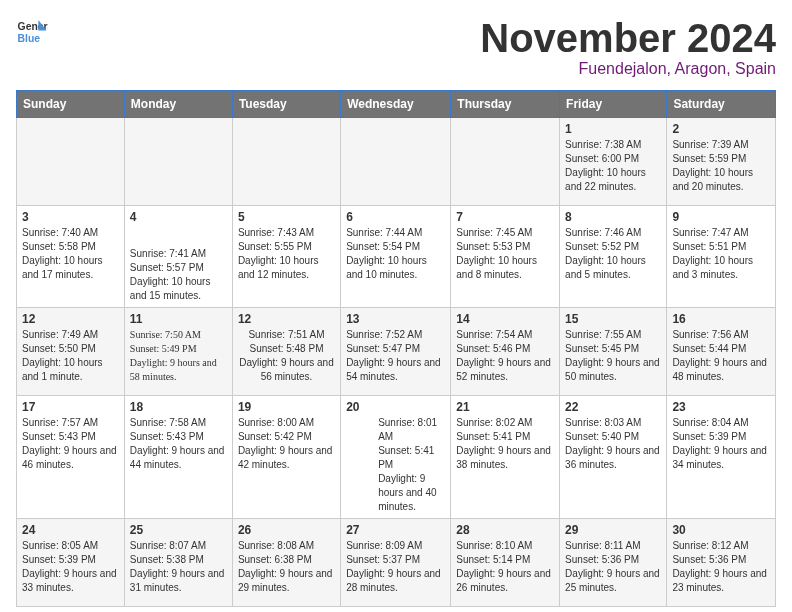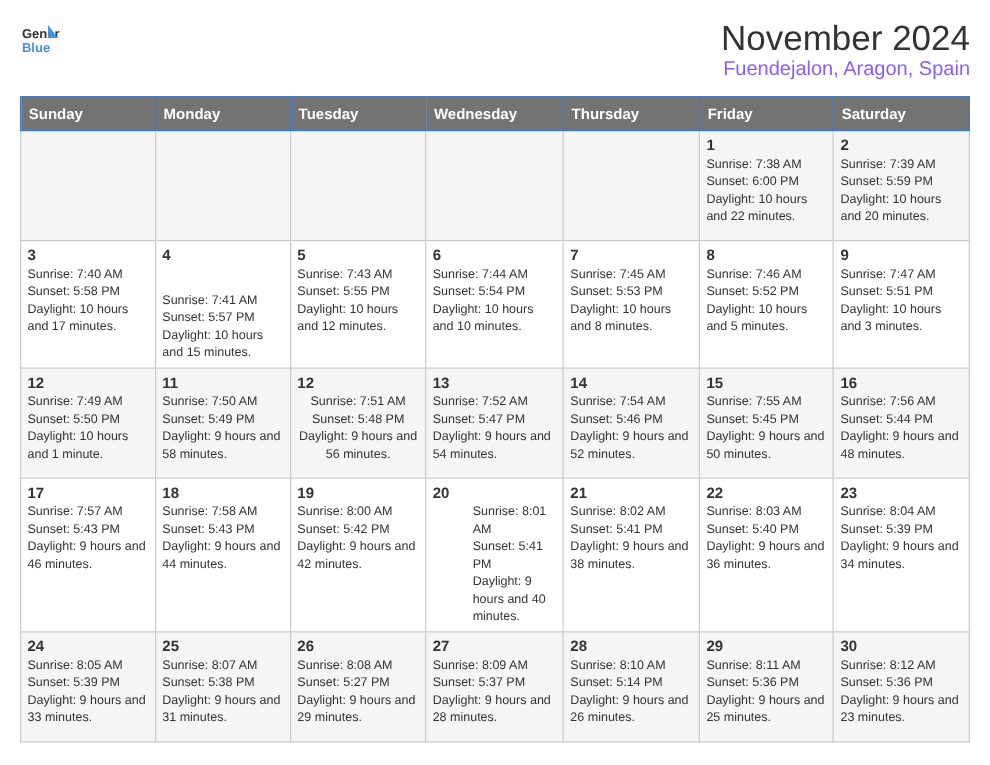--- a/index.html
+++ b/index.html
@@ -22,28 +22,28 @@
       gap: 4px;
     }
     .logo-icon {
       width: 32px;
       height: 32px;
     }
     .title-area {
       text-align: right;
     }
     .month-title {
-      font-size: 28px;
-      font-weight: normal;
+      font-size: 40px;
+      font-weight: bold;
       color: #333;
       line-height: 1.1;
     }
     .location-title {
       font-size: 16px;
-      color: #8b5cf6;
+      color: #701a75;
     }
     table {
       width: 100%;
       border-collapse: collapse;
     }
     thead tr {
       background-color: #737373;
     }
     thead th {
       color: #fff;
@@ -176,21 +176,21 @@
       </tr>
       <tr>
         <td>
           <span class="day-number">12</span>
           <div class="day-info" style="white-space: pre-line;">Sunrise: 7:49 AM
 Sunset: 5:50 PM
 Daylight: 10 hours and 1 minute.</div>
         </td>
         <td>
           <span class="day-number">11</span>
-          <div class="day-info" style="white-space: pre-line;">Sunrise: 7:50 AM
+          <div class="day-info" style="white-space: pre-line; font-family: Liberation Serif, serif;">Sunrise: 7:50 AM
 Sunset: 5:49 PM
 Daylight: 9 hours and 58 minutes.</div>
         </td>
         <td>
           <span class="day-number">12</span>
           <div class="day-info" style="white-space: pre-line; text-align: center;">Sunrise: 7:51 AM
 Sunset: 5:48 PM
 Daylight: 9 hours and 56 minutes.</div>
         </td>
         <td>
@@ -271,21 +271,21 @@
         </td>
         <td>
           <span class="day-number">25</span>
           <div class="day-info" style="white-space: pre-line;">Sunrise: 8:07 AM
 Sunset: 5:38 PM
 Daylight: 9 hours and 31 minutes.</div>
         </td>
         <td>
           <span class="day-number">26</span>
           <div class="day-info" style="white-space: pre-line;">Sunrise: 8:08 AM
-Sunset: 5:27 PM
+Sunset: 6:38 PM
 Daylight: 9 hours and 29 minutes.</div>
         </td>
         <td>
           <span class="day-number">27</span>
           <div class="day-info" style="white-space: pre-line;">Sunrise: 8:09 AM
 Sunset: 5:37 PM
 Daylight: 9 hours and 28 minutes.</div>
         </td>
         <td>
           <span class="day-number">28</span>

